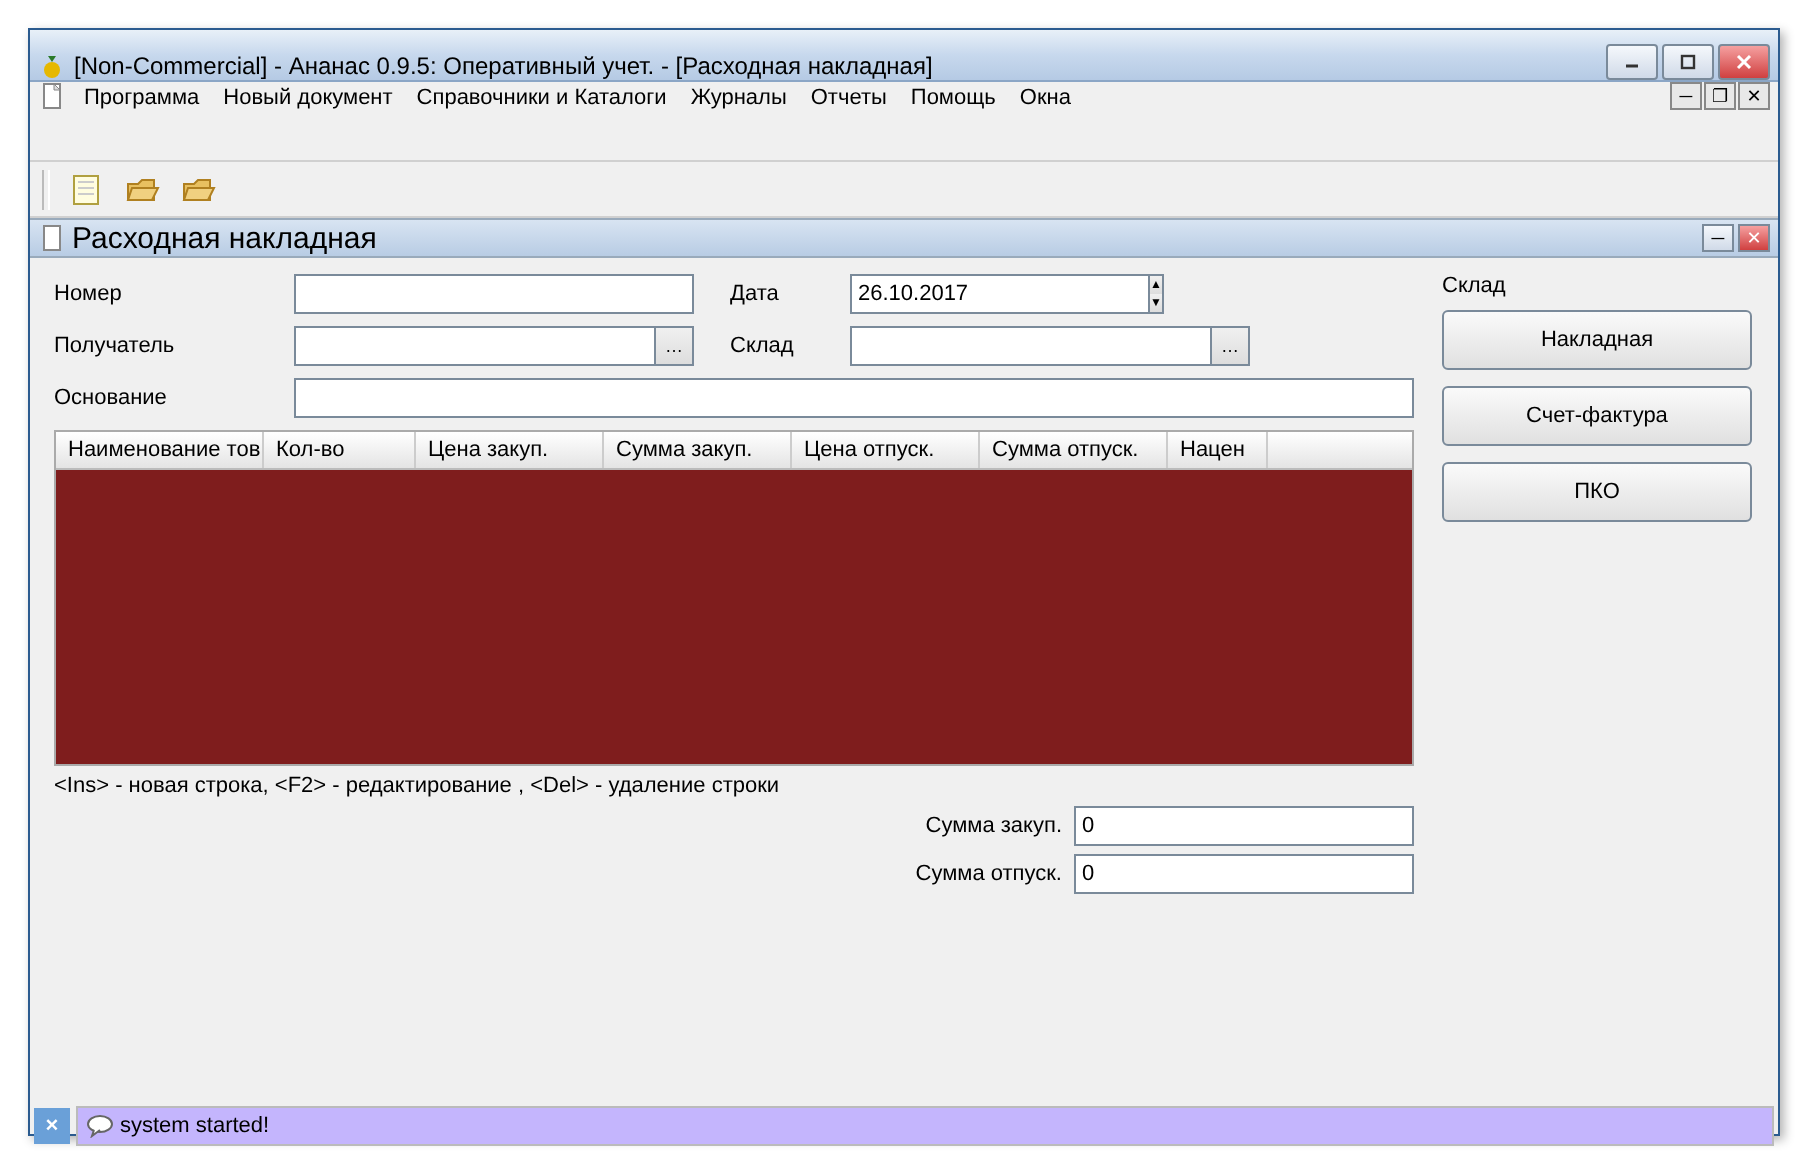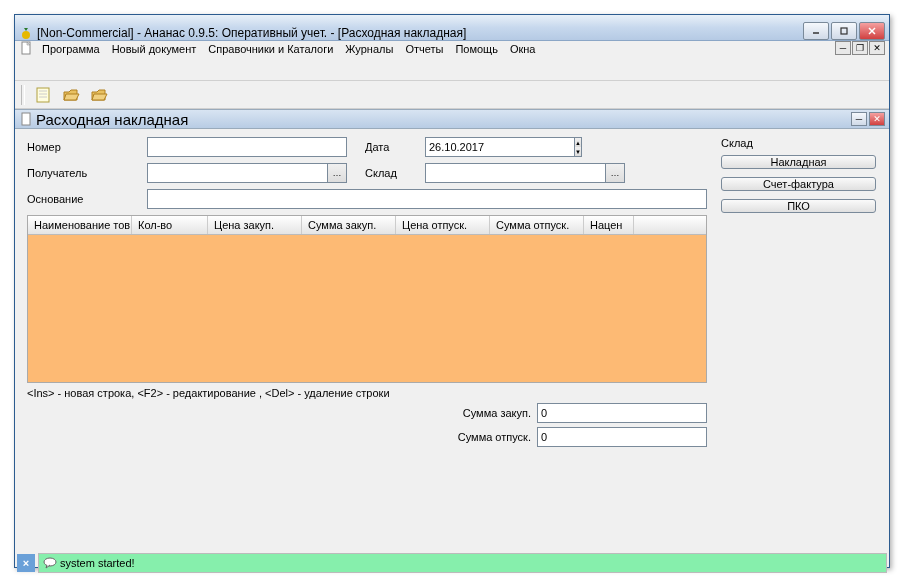--- a/index.html
+++ b/index.html
@@ -32,33 +32,33 @@
 .form-label.short { width: 60px; text-align: left; margin-left: 18px; }
 .text-input { height: 20px; border: 1px solid #7a8a9a; background: #fff; padding: 0 3px; }
 .date-input { width: 130px; display: flex; }
 .date-input input { flex: 1; border: 1px solid #7a8a9a; border-right: none; height: 20px; padding: 0 3px; }
 .spinner { width: 16px; border: 1px solid #7a8a9a; display: flex; flex-direction: column; }
 .spinner div { flex: 1; background: linear-gradient(#f0f0f0,#ddd); display: flex; align-items: center; justify-content: center; font-size: 6px; cursor: pointer; }
 .combo { display: flex; }
 .combo input { border: 1px solid #7a8a9a; border-right: none; height: 20px; padding: 0 3px; }
 .combo-btn { width: 20px; height: 20px; border: 1px solid #7a8a9a; background: linear-gradient(#f0f0f0,#ddd); display: flex; align-items: center; justify-content: center; cursor: pointer; font-size: 9px; }
 .long-input { flex: 1; }
-.table-wrap { border: 1px solid #aaa; background: #fdba74; height: 168px; overflow: hidden; }
+.table-wrap { border: 1px solid #aaa; background: #7f1d1d; height: 168px; overflow: hidden; }
 .thead { display: flex; background: linear-gradient(#fff,#e4e4e4); border-bottom: 1px solid #bbb; }
 .th { padding: 3px 6px; border-right: 1px solid #ccc; white-space: nowrap; overflow: hidden; }
 .hint { margin-top: 4px; font-size: 11px; }
 .totals-row { display: flex; align-items: center; justify-content: flex-end; margin-top: 4px; }
 .totals-row label { margin-right: 6px; }
 .totals-row input { width: 170px; height: 20px; border: 1px solid #7a8a9a; padding: 0 3px; }
 .side-panel { width: 170px; padding: 4px 6px; }
 .side-title { margin-bottom: 6px; }
-.big-btn { width: 155px; height: 14px; margin-bottom: 8px; border: 1px solid #7a8a9a; border-radius: 3px; background: linear-gradient(#fafafa,#e0e0e0); cursor: pointer; display: flex; align-items: center; justify-content: center; }
+.big-btn { width: 155px; height: 30px; margin-bottom: 8px; border: 1px solid #7a8a9a; border-radius: 3px; background: linear-gradient(#fafafa,#e0e0e0); cursor: pointer; display: flex; align-items: center; justify-content: center; }
 .statusbar { display: flex; align-items: center; padding: 2px; margin-top: 52px; }
 .status-close { width: 18px; height: 18px; background: #6aa0d8; color: #fff; display: flex; align-items: center; justify-content: center; margin-right: 3px; cursor: pointer; font-weight: bold; }
-.status-text { flex: 1; border: 1px solid #bbb; background: #86efac; height: 20px; display: flex; align-items: center; padding: 0 4px; }
+.status-text { flex: 1; border: 1px solid #bbb; background: #c4b5fd; height: 20px; display: flex; align-items: center; padding: 0 4px; }
 .status-text svg { margin-right: 3px; }
 </style>
 </head>
 <body>
 
 <div class="window">
 
   <div class="titlebar">
     <span class="titlebar-icon">
       <svg viewBox="0 0 14 14">

